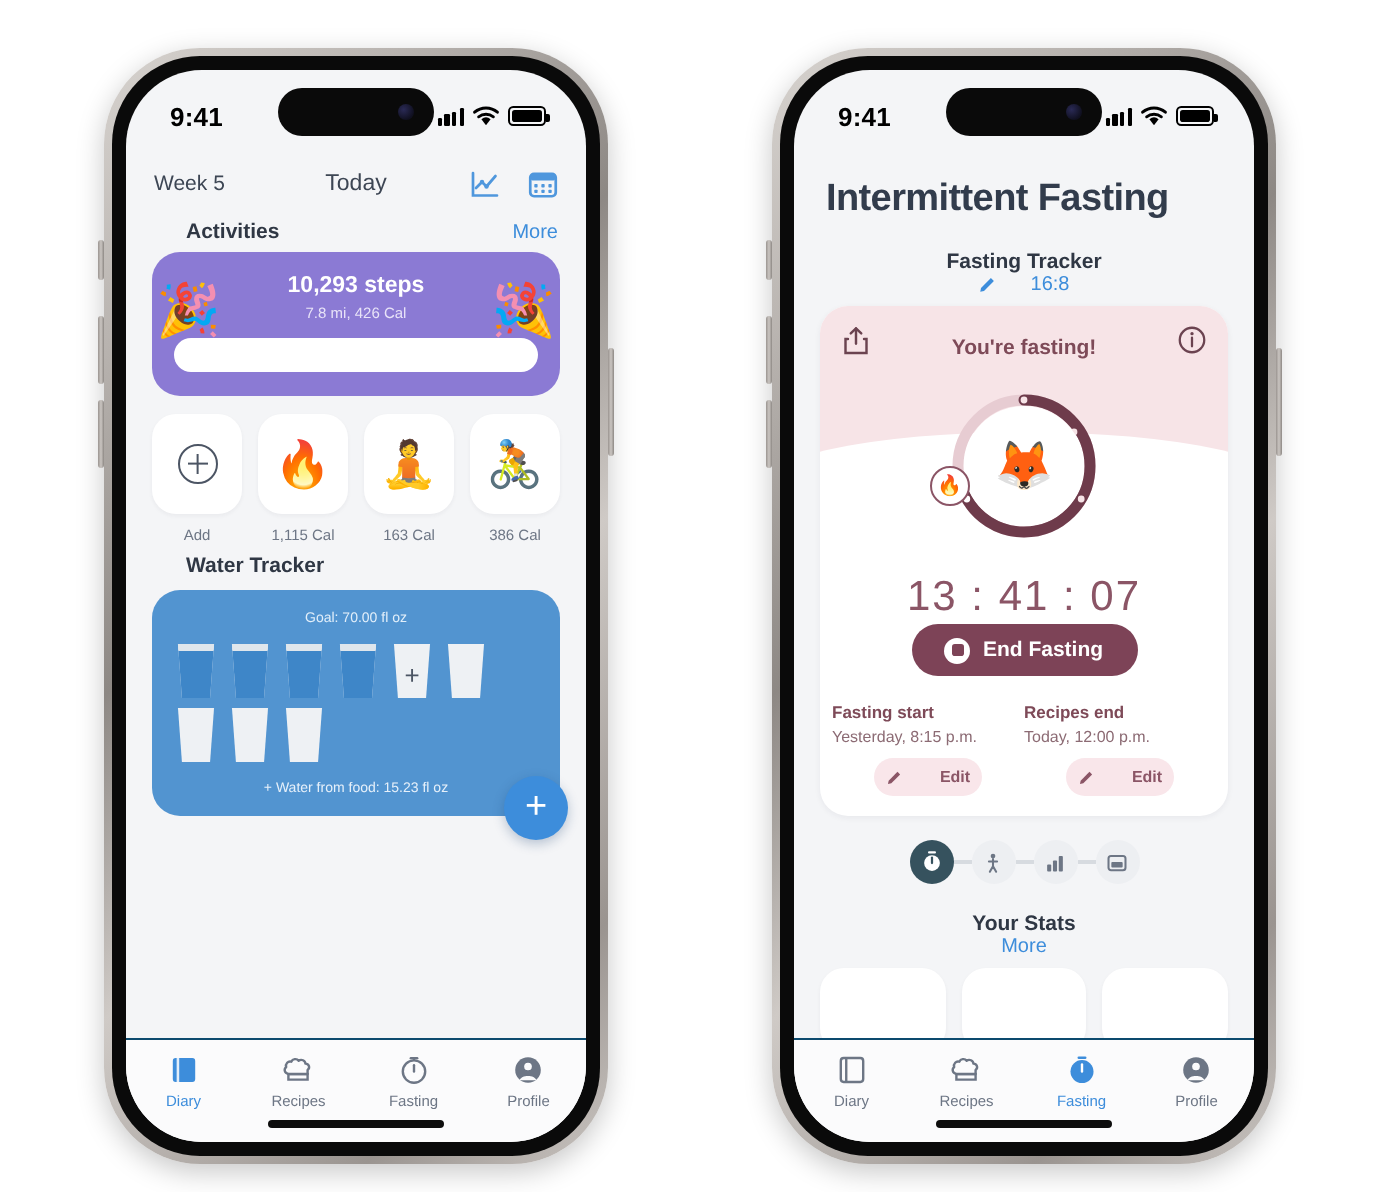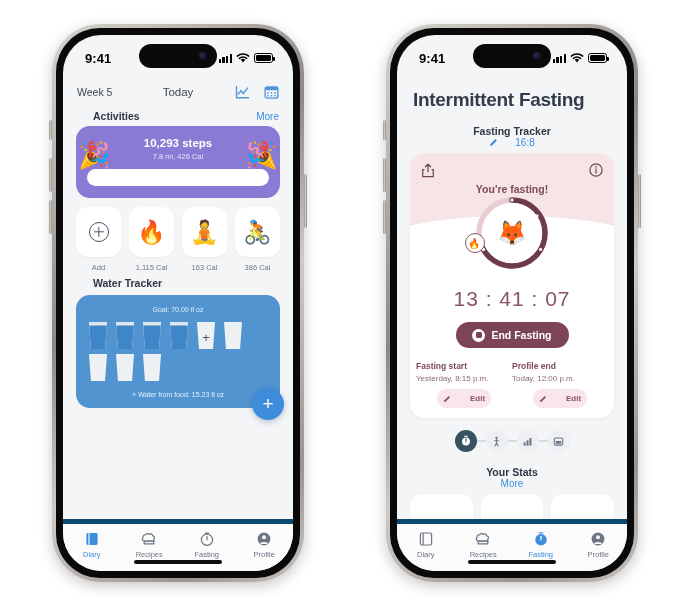--- a/index.html
+++ b/index.html
@@ -167,38 +167,38 @@
   }
   .fast-top {
     height: 92px; background:#f7e4e7; position:relative;
   }
   .fast-wave {
     position:absolute; left:0; right:0; bottom:-1px; height:30px;
     background:#fff;
     border-radius: 50% 50% 0 0 / 100% 100% 0 0;
     transform: scaleX(1.35);
   }
-  .fast-status { text-align:center; font-size:10.5px; font-weight:bold; color:#7e4a58; padding-top:30px;}
+  .fast-status { text-align:center; font-size:10.5px; font-weight:bold; color:#7e4a58; padding-top:15px;}
   .icon-share { position:absolute; left:11px; top:10px; }
   .icon-info  { position:absolute; right:11px; top:10px; }
 
   .ring-wrap { position:absolute; left:50%; transform:translateX(-50%); top:42px; width:76px; height:76px;}
   .ring-svg { position:absolute; inset:0; }
   .ring-center {
     position:absolute; inset:8px; border-radius:50%; background:#fff;
     display:flex;align-items:center;justify-content:center;font-size:24px;
   }
   .flame-badge {
     position:absolute; left:-9px; top: 38px; width:20px;height:20px;border-radius:50%;
     background:#fff; border:1.6px solid #8b5566; display:flex;align-items:center;
     justify-content:center; font-size:10px;
   }
   .timer { text-align:center; font-size:21px; color:#8b5566; margin-top:42px; letter-spacing:1px;}
   .end-btn {
-    margin: 11px auto 0 auto; width: 113px; height: 26px; border-radius:14px;
+    margin: 1px auto 0 auto; width: 113px; height: 26px; border-radius:14px;
     background:#7d4357; color:#fff; font-size:10.5px; font-weight:bold;
     display:flex;align-items:center;justify-content:center;gap:6px;
   }
   .stop-ico { width:13px;height:13px;border-radius:50%;background:#fff;display:flex;align-items:center;justify-content:center;}
   .stop-ico i{width:5.5px;height:5.5px;background:#7d4357;border-radius:1.4px;display:block;}
 
   .fe-row { display:flex; padding: 13px 6px 0 6px; }
   .fe-col { flex:1; text-align:left; }
   .fe-t { font-size:8.5px; font-weight:bold; color:#7e4a58;}
   .fe-v { font-size:8px; color:#8c6b74; margin-top:3px;}
@@ -214,21 +214,21 @@
   }
   .step-dot.active{background:#36525e;}
   .step-line{width:9px;height:1.2px;background:#d7dbe0;}
 
   .stats-row { display:flex; gap:8px; padding: 0 13px; }
   .stat-card{flex:1;height:42px;border-radius:12px;background:#fff;box-shadow:0 1px 2px rgba(30,40,60,.05);}
 
   
   .tabbar {
     position:absolute; left:0; right:0; bottom:0; height: 52px;
-    background:#fbfbfc; border-top:5px solid #0c4a6e;
+    background:#fbfbfc; border-top:1px solid #0c4a6e;
     display:flex; align-items:flex-start; padding-top:7px;
   }
   .tab { flex:1; display:flex; flex-direction:column; align-items:center; gap:3px;}
   .tab-lab{font-size:7.5px;color:#6d7685;}
   .tab.active .tab-lab{color:#3d8ddb;}
   .home-ind {
     position:absolute; left:50%; transform:translateX(-50%); bottom:7px;
     width: 88px; height:4px;border-radius:3px;background:#0d0d0d;
   }
 </style>
@@ -510,21 +510,21 @@
             <div class="fe-t">Fasting start</div>
             <div class="fe-v">Yesterday, 8:15 p.m.</div>
             <div class="fe-btn">
               <svg width="8" height="8" viewBox="0 0 12 12">
                 <path d="M1.5 10.5 L2 8 L8.6 1.4 L10.6 3.4 L4 10 Z" fill="#8b5566"></path>
               </svg>
               <span>Edit</span>
             </div>
           </div>
           <div class="fe-col">
-            <div class="fe-t">Profile end</div>
+            <div class="fe-t">Recipes end</div>
             <div class="fe-v">Today, 12:00 p.m.</div>
             <div class="fe-btn">
               <svg width="8" height="8" viewBox="0 0 12 12">
                 <path d="M1.5 10.5 L2 8 L8.6 1.4 L10.6 3.4 L4 10 Z" fill="#8b5566"></path>
               </svg>
               <span>Edit</span>
             </div>
           </div>
         </div>
       </div>

